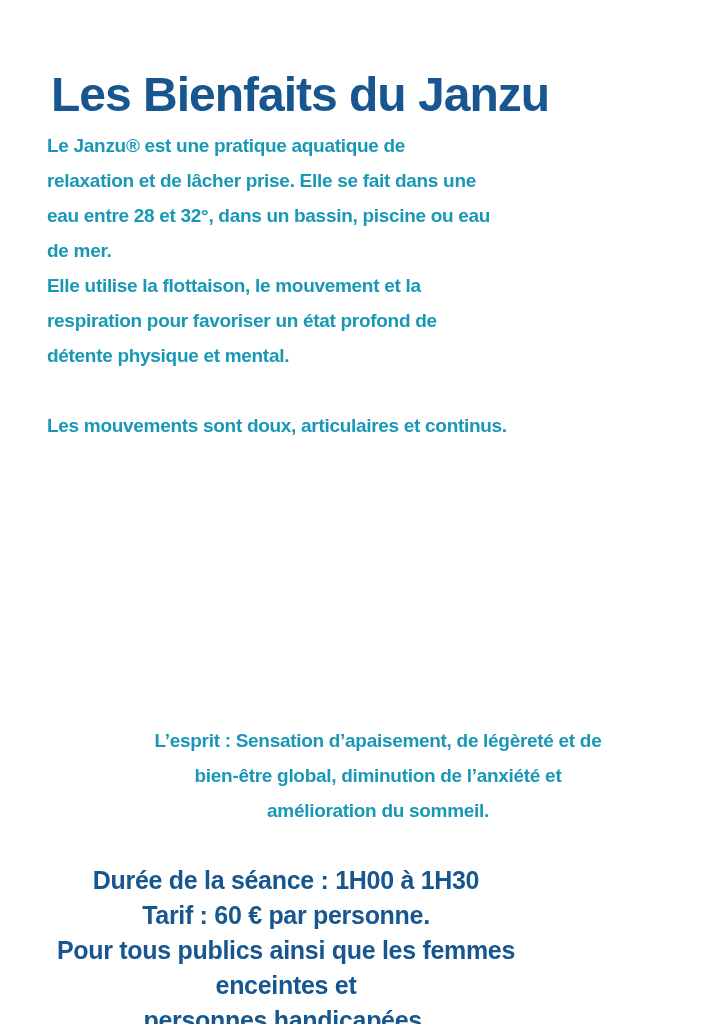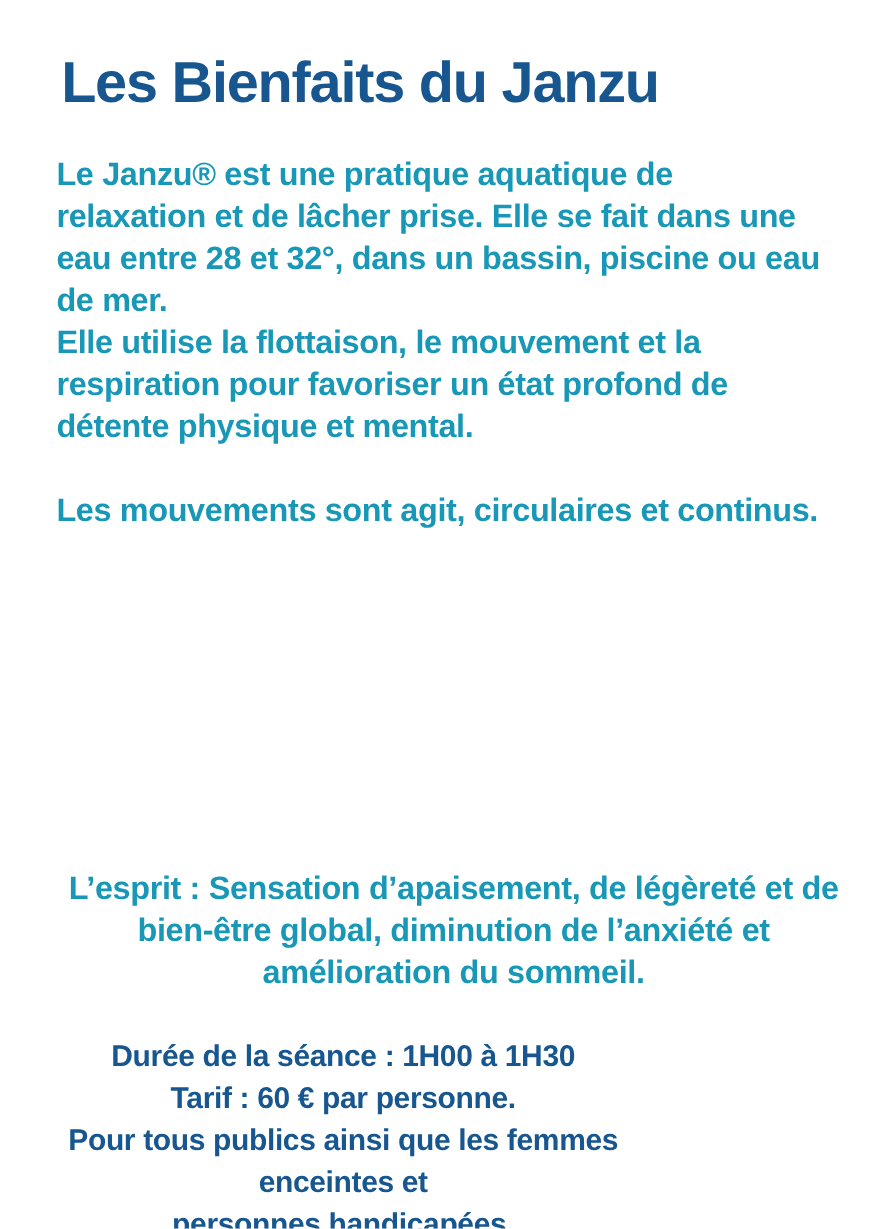--- a/index.html
+++ b/index.html
@@ -11,34 +11,34 @@
     position: relative;
     width: 724px;
     height: 1024px;
     background: #ffffff;
     overflow: hidden;
     font-family: "Liberation Sans", sans-serif;
     font-weight: bold;
   }
   .title {
     position: absolute;
-    top: 7px;
+    top: 32px;
     left: 0;
     width: 600px;
     text-align: center;
     font-size: 48px;
     line-height: 62px;
     letter-spacing: -1px;
     color: #17568F;
   }
   .block {
     position: absolute;
     left: 47px;
     width: 662px;
-    font-size: 27px;
+    font-size: 19px;
     line-height: 35px;
     letter-spacing: -0.3px;
     white-space: pre-line;
     color: #1898B6;
   }
   .block-intro     { top: 128px; }
   .block-movements { top: 408px; }
   .block-levels    { top: 478px; }
   .block-corps     { top: 548px; }
   .block-esprit    { top: 723px; text-align: center; }
@@ -63,21 +63,21 @@
   <h1 class="title">Les Bienfaits du Janzu</h1>
 
   <div class="block block-intro">Le Janzu® est une pratique aquatique de
 relaxation et de lâcher prise. Elle se fait dans une
 eau entre 28 et 32°, dans un bassin, piscine ou eau
 de mer.
 Elle utilise la flottaison, le mouvement et la
 respiration pour favoriser un état profond de
 détente physique et mental.</div>
 
-  <div class="block block-movements">Les mouvements sont agit, circulaires et continus.</div>
+  <div class="block block-movements">Les mouvements sont doux, articulaires et continus.</div>
 
 
 
   <div class="block block-esprit">L’esprit : Sensation d’apaisement, de légèreté et de
 bien-être global, diminution de l’anxiété et
 amélioration du sommeil.</div>
 
   <div class="footer">Durée de la séance : 1H00 à 1H30
 Tarif : 60 € par personne.
 Pour tous publics ainsi que les femmes enceintes et

